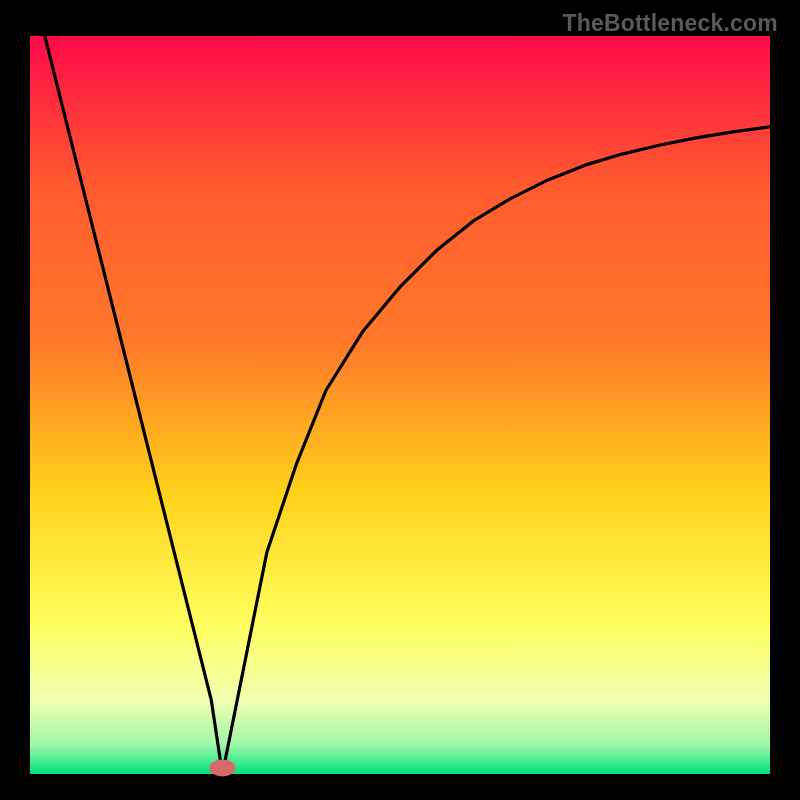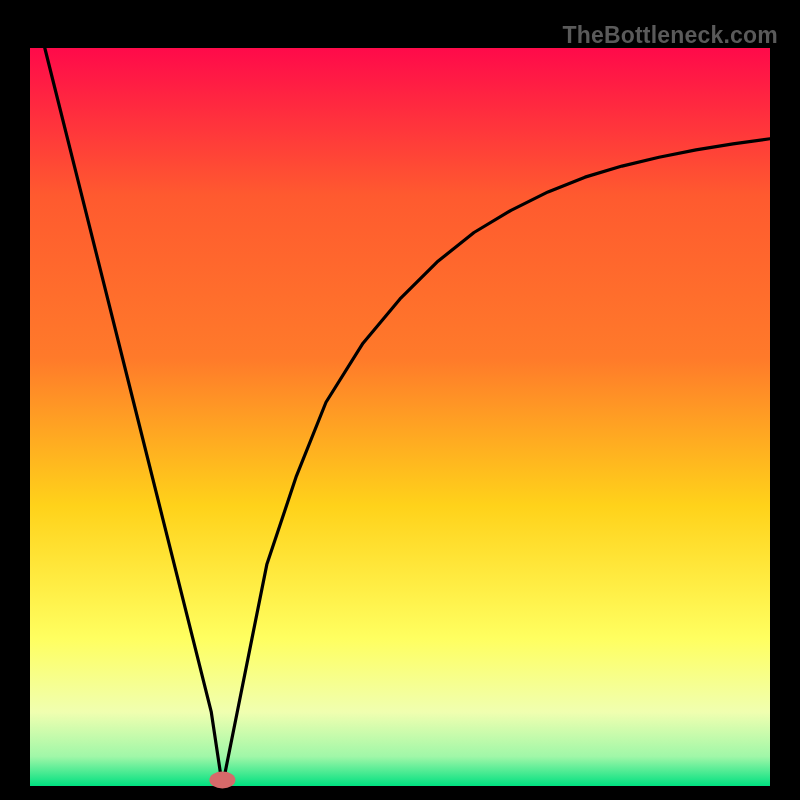--- a/index.html
+++ b/index.html
@@ -6,21 +6,21 @@
     margin: 0;
     padding: 0;
     width: 800px;
     height: 800px;
     background: #000000;
     font-family: Arial, Helvetica, sans-serif;
     overflow: hidden;
   }
   .frame {
     position: absolute;
-    top: 16px;
+    top: 4px;
     left: 0;
     width: 800px;
     height: 576px;
   }
   .watermark {
     position: absolute;
     right: 22px;
     top: 6px;
     color: #5a5a5a;
     font-size: 23px;

